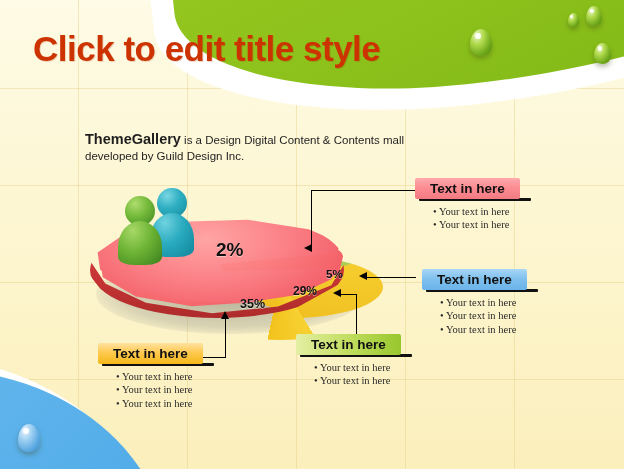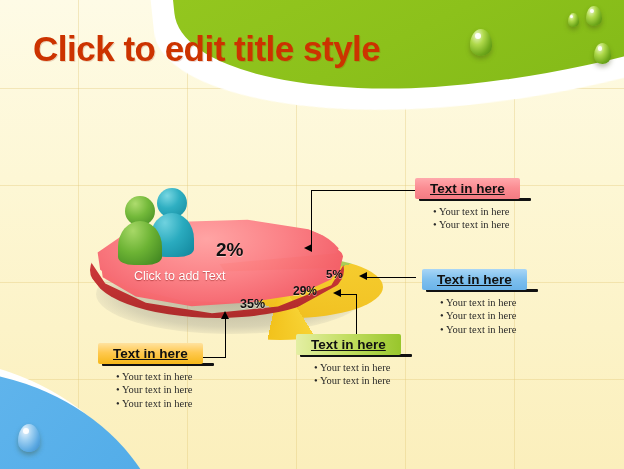--- a/index.html
+++ b/index.html
@@ -200,21 +200,20 @@
   .arrow-up    { border-left:4.5px solid transparent; border-right:4.5px solid transparent; border-bottom:8px solid #000; }
 
   
   .callout { position:absolute; }
   .callout .cap {
     display:inline-block;
     padding:3px 15px 3px 15px;
     font-size:13.5px; font-weight:bold;
     color:#111; white-space:nowrap;
     border-radius:2px;
-    text-decoration:underline;
   }
   .callout .underline {
     height:2.5px; background:#111;
     margin-top:-1px;
     border-radius:1px;
   }
   .callout ul { list-style:none; margin:4px 0 0 18px;font-family:Liberation Serif, serif; }
   .callout li {
     font-size:10.5px; color:#2A2A2A; line-height:13.5px;
     white-space:nowrap;
@@ -249,20 +248,23 @@
   <div class="drop drop-green" style="left:568px; top:13px;  width:11px; height:14px;"></div>
   <div class="drop drop-green" style="left:586px; top:6px;   width:16px; height:20px;"></div>
   <div class="drop drop-green" style="left:594px; top:43px;  width:17px; height:21px;"></div>
 
   <div class="corner-white"></div>
   <div class="corner-blue"></div>
   <div class="drop drop-blue" style="left:18px; top:424px; width:22px; height:28px;"></div>
 
   <div class="title">Click to edit title style</div>
 
+  <div class="subtitle">
+    <b>ThemeGallery</b><span> is a Design Digital Content &amp; Contents mall developed by Guild Design Inc.</span>
+  </div>
 
   <div id="pie-wrap">
     <div class="pie-shadow"></div>
 
     <div class="pie-small-rim"></div>
     <div class="pie-small-base"></div>
     <div class="wedge-yellow"></div>
 
     <div class="wedge-red-side"></div>
     <div class="wedge-red"></div>
@@ -275,21 +277,20 @@
     <div class="avatar av-green" style="left:26px; top:0px;  width:52px; height:72px;">
       <div class="head"></div>
       <div class="body"></div>
     </div>
 
     <div class="pie-pct pct-60">2%</div>
     <div class="pie-pct pct-25">35%</div>
     <div class="pie-pct pct-10">29%</div>
     <div class="pie-pct pct-5">5%</div>
 
-    <div class="pie-placeholder">Click to add Text</div>
   </div>
 
   <div class="ln ln-v" style="left:311px; top:190px; height:59px;"></div>
   <div class="ln ln-h" style="left:311px; top:190px; width:104px;"></div>
   <div class="arrow arrow-left" style="left:304px; top:244px;"></div>
 
   <div class="ln ln-h" style="left:366px; top:277px; width:50px;"></div>
   <div class="arrow arrow-left" style="left:359px; top:272px;"></div>
 
   <div class="ln ln-v" style="left:356px; top:294px; height:44px;"></div>

